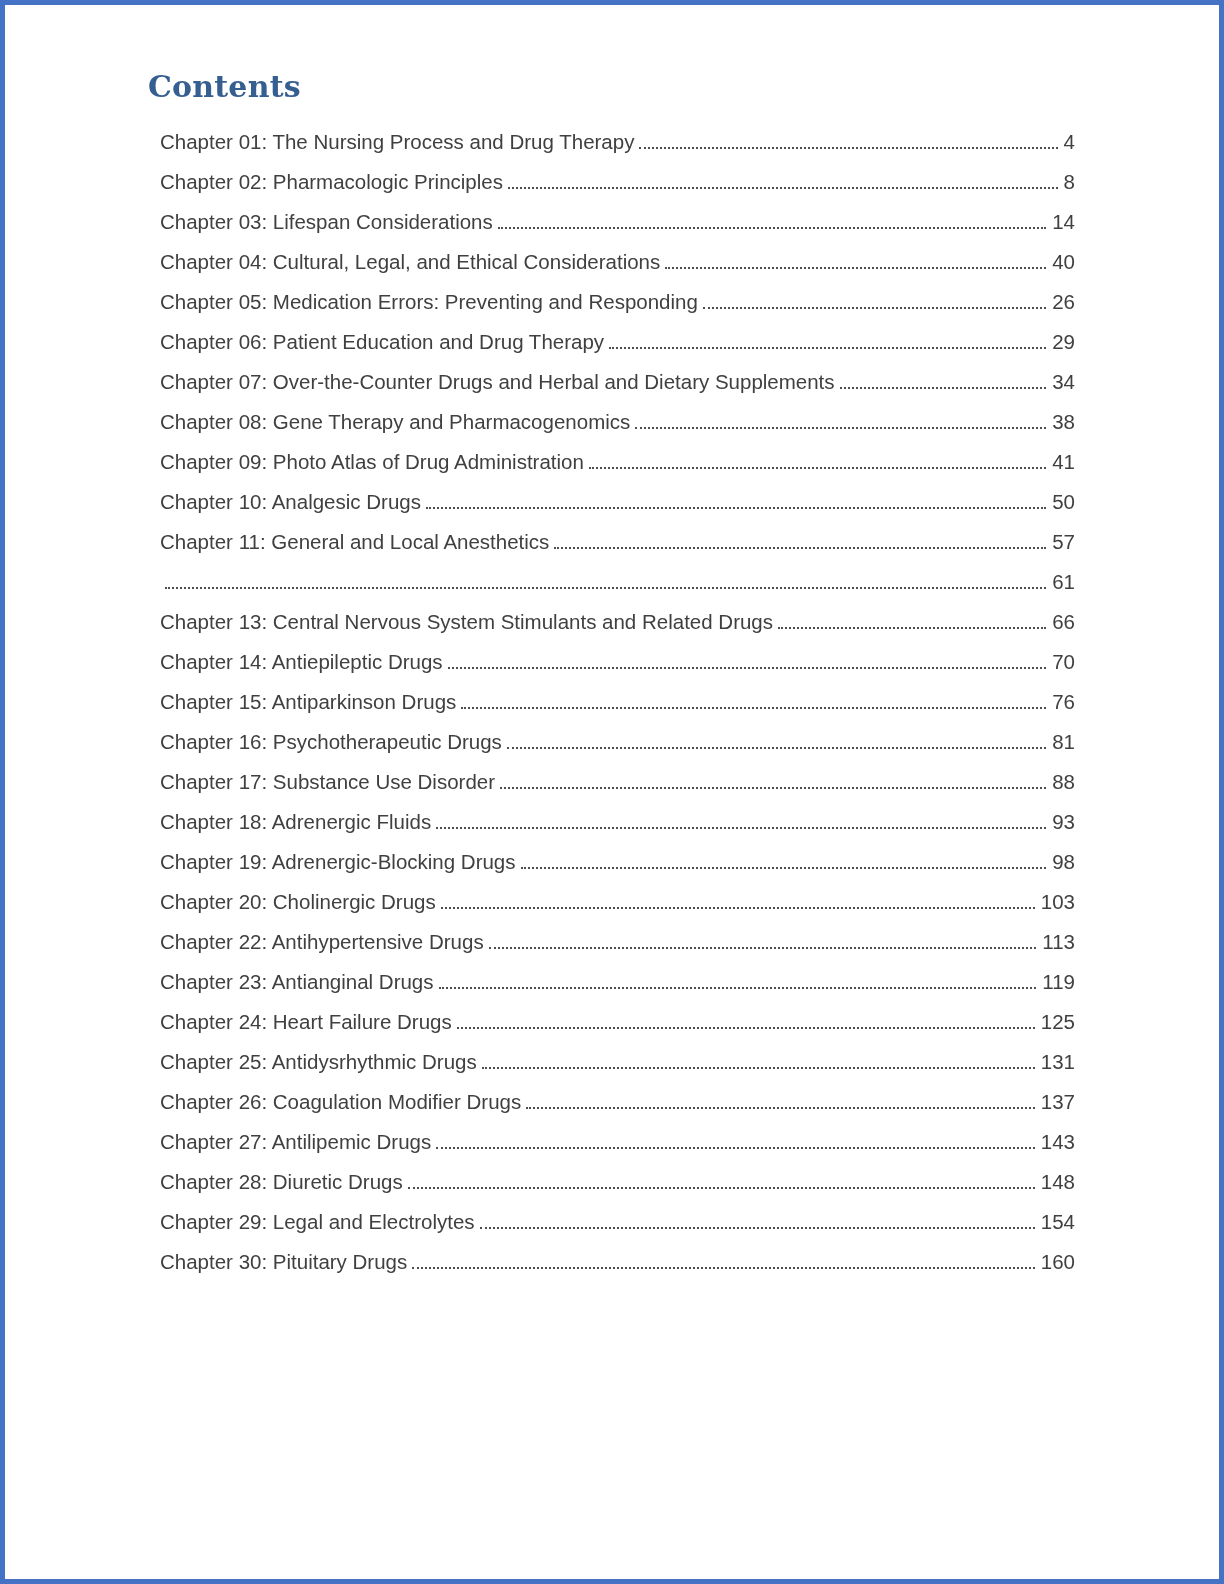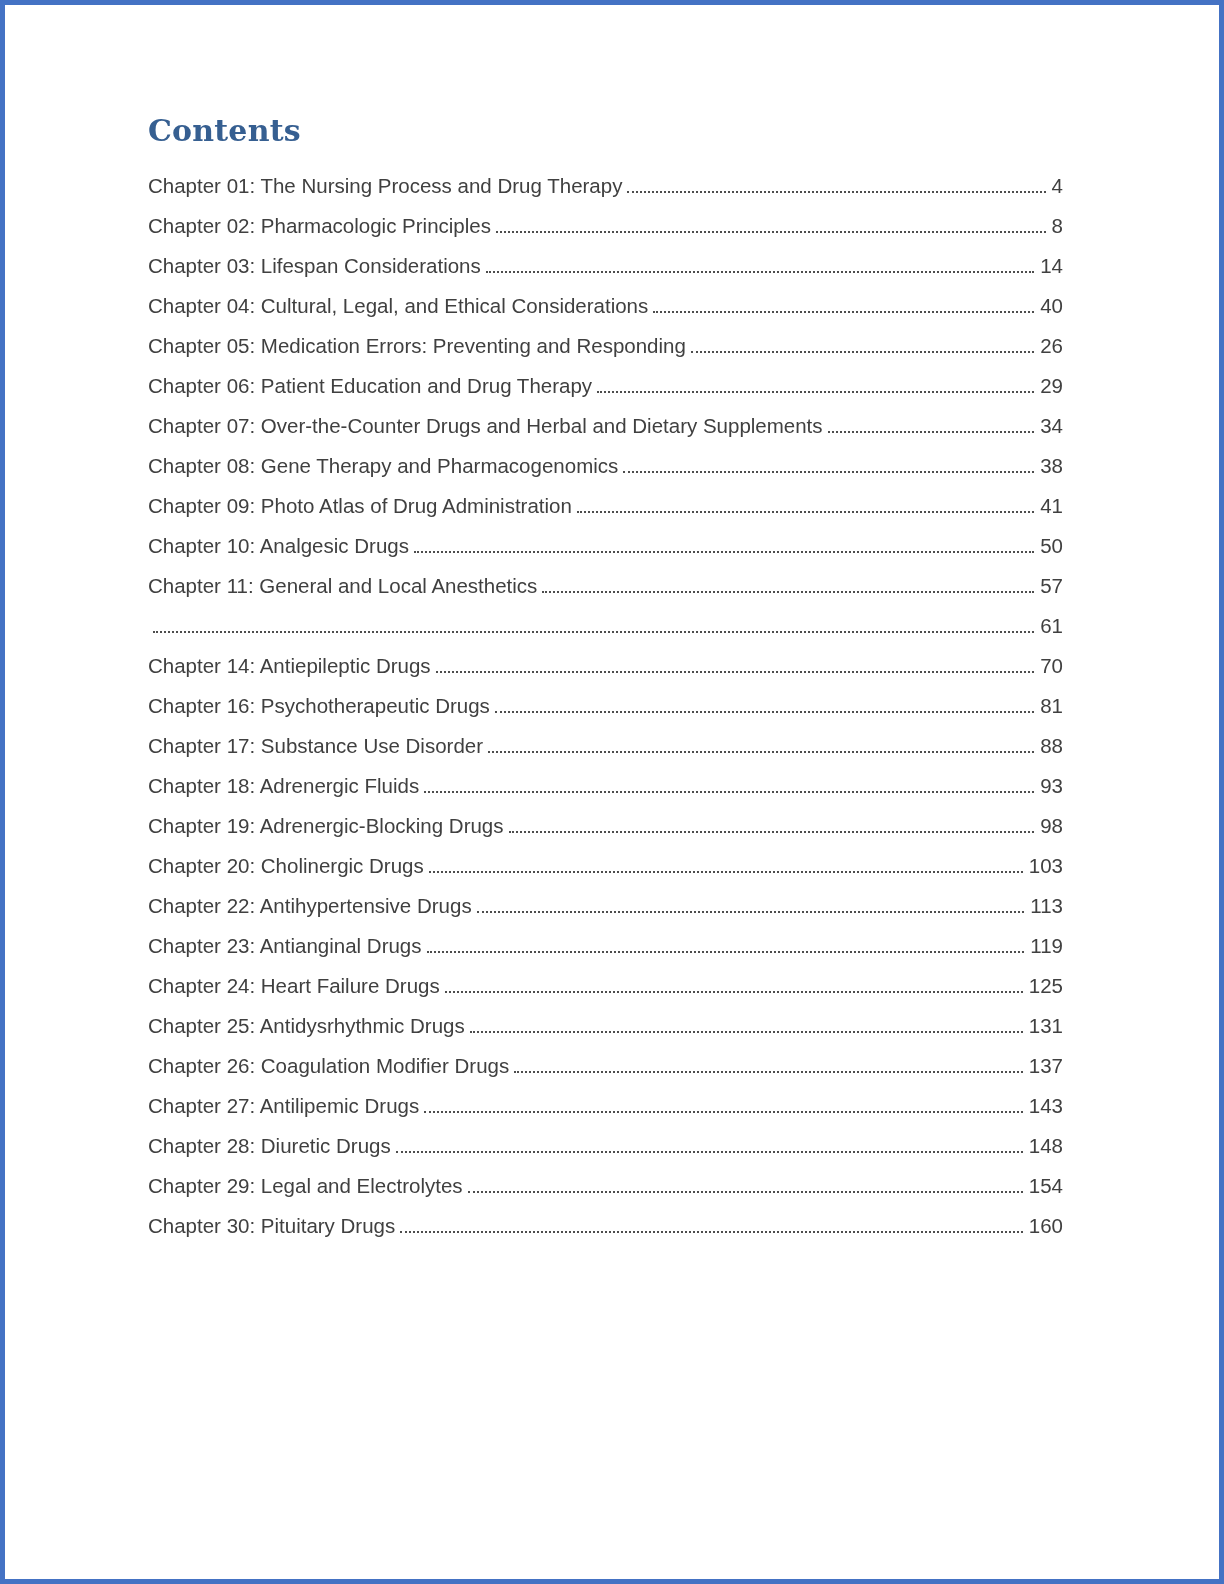--- a/index.html
+++ b/index.html
@@ -8,35 +8,36 @@
     background: #ffffff;
   }
   .page {
     position: relative;
     box-sizing: border-box;
     width: 1224px;
     height: 1584px;
     background: #ffffff;
     border: 5px solid #4472C4;
     overflow: hidden;
-    padding: 108px 156px 0 143px;
+    padding: 64px 156px 0 143px;
     font-family: "Liberation Sans", sans-serif;
     color: #404040;
   }
   h1.doc-heading {
     margin: 0 0 26px 0;
     font-family: "DejaVu Serif", "Liberation Serif", serif;
     font-weight: bold;
     font-size: 30px;
     line-height: 36px;
     color: #365F91;
     letter-spacing: 0.2px;
   }
   .toc {
     width: 100%;
+    margin-left: 12px;
   }
   .toc-row {
     display: flex;
     align-items: baseline;
     font-size: 20.5px;
     line-height: 22px;
     margin-bottom: 18px;
     white-space: nowrap;
   }
   .toc-label {
@@ -112,23 +113,33 @@
       <div class="toc-row">
     <span class="toc-label">Chapter 11: General and Local Anesthetics</span>
     <span class="leader"></span>
     <span class="toc-page">57</span>
   </div>
       <div class="toc-row">
     <span class="leader"></span>
     <span class="toc-page">61</span>
   </div>
       <div class="toc-row">
+    <span class="toc-label">Chapter 13: Central Nervous System Stimulants and Related Drugs</span>
+    <span class="leader"></span>
+    <span class="toc-page">66</span>
+  </div>
+      <div class="toc-row">
     <span class="toc-label">Chapter 14: Antiepileptic Drugs</span>
     <span class="leader"></span>
     <span class="toc-page">70</span>
+  </div>
+      <div class="toc-row">
+    <span class="toc-label">Chapter 15: Antiparkinson Drugs</span>
+    <span class="leader"></span>
+    <span class="toc-page">76</span>
   </div>
       <div class="toc-row">
     <span class="toc-label">Chapter 16: Psychotherapeutic Drugs</span>
     <span class="leader"></span>
     <span class="toc-page">81</span>
   </div>
       <div class="toc-row">
     <span class="toc-label">Chapter 17: Substance Use Disorder</span>
     <span class="leader"></span>
     <span class="toc-page">88</span>

